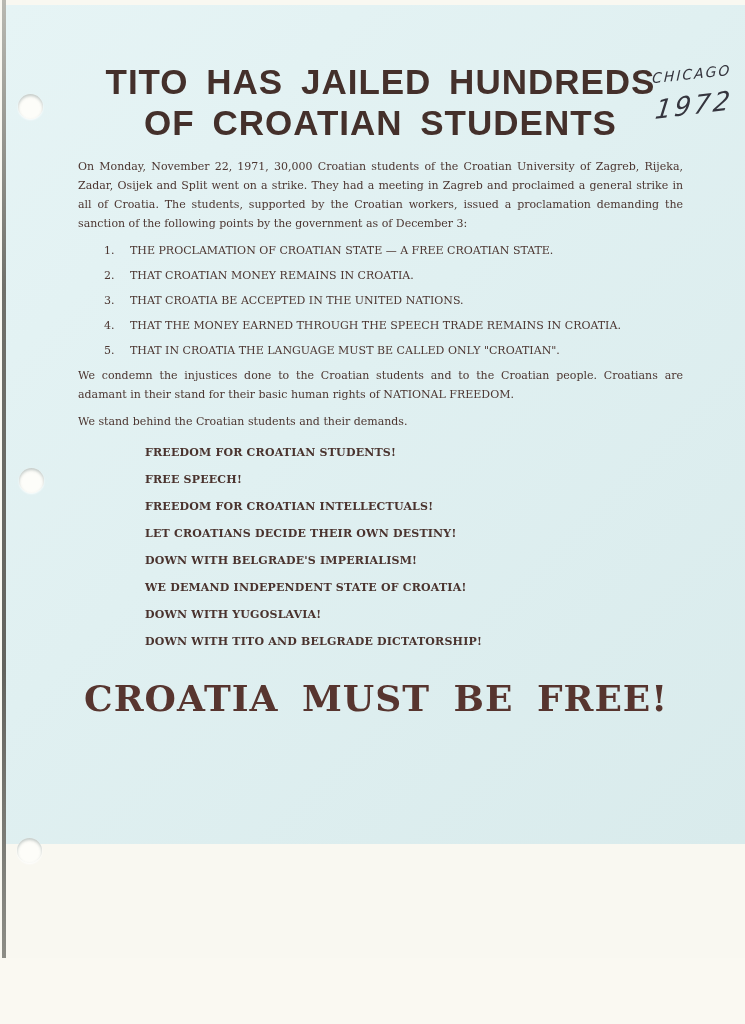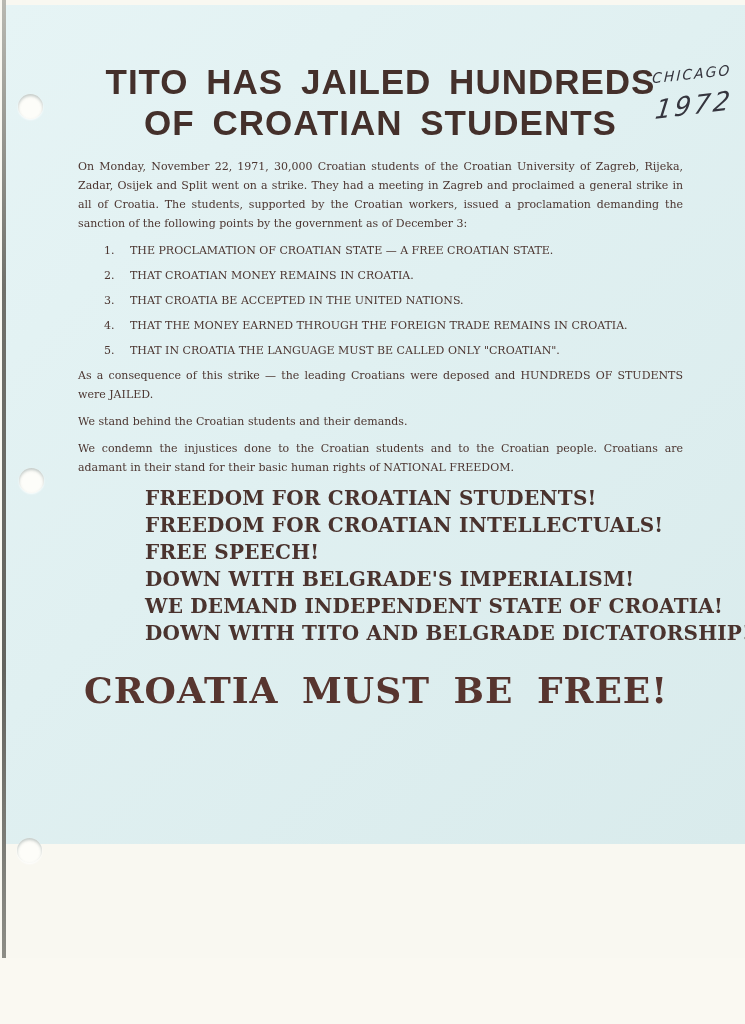--- a/index.html
+++ b/index.html
@@ -57,21 +57,21 @@
   .bodytext p { margin: 0 0 8px 0; }
 
   .demands { margin: 2px 0 6px 26px; }
   .demand-row { display: flex; margin-bottom: 6px; }
   .demand-num { width: 26px; flex: 0 0 26px; }
   .demand-text { flex: 1; text-align: left; }
 
   .slogans { margin: 12px 0 0 67px; }
   .slogan {
     font-weight: 700;
-    font-size: 20px;
+    font-size: 11px;
     line-height: 19px;
     margin-bottom: 8px;
     letter-spacing: 0.2px;
     white-space: nowrap;
     color: #4a332e;
   }
 
   .closing {
     margin: 26px 0 0 6px;
     font-family: "DejaVu Serif", serif;
@@ -130,39 +130,40 @@
         <div class="demand-row">
           <span class="demand-num">2.</span>
           <span class="demand-text">THAT CROATIAN MONEY REMAINS IN CROATIA.</span>
         </div>
         <div class="demand-row">
           <span class="demand-num">3.</span>
           <span class="demand-text">THAT CROATIA BE ACCEPTED IN THE UNITED NATIONS.</span>
         </div>
         <div class="demand-row">
           <span class="demand-num">4.</span>
-          <span class="demand-text">THAT THE MONEY EARNED THROUGH THE FOREIGN TRADE REMAINS IN CROATIA.</span>
+          <span class="demand-text">THAT THE MONEY EARNED THROUGH THE SPEECH TRADE REMAINS IN CROATIA.</span>
         </div>
         <div class="demand-row">
           <span class="demand-num">5.</span>
           <span class="demand-text">THAT IN CROATIA THE LANGUAGE MUST BE CALLED ONLY "CROATIAN".</span>
         </div>
       </div>
 
-      <p>As a consequence of this strike — the leading Croatians were deposed and HUNDREDS OF STUDENTS were JAILED.</p>
+      <p>We condemn the injustices done to the Croatian students and to the Croatian people.  Croatians are adamant in their stand for their basic human rights of NATIONAL FREEDOM.</p>
       <p>We stand behind the Croatian students and their demands.</p>
-      <p>We condemn the injustices done to the Croatian students and to the Croatian people.  Croatians are adamant in their stand for their basic human rights of NATIONAL FREEDOM.</p>
     </div>
 
     <div class="slogans">
       <div class="slogan">FREEDOM FOR CROATIAN STUDENTS!</div>
+      <div class="slogan">FREE SPEECH!</div>
       <div class="slogan">FREEDOM FOR CROATIAN INTELLECTUALS!</div>
-      <div class="slogan">FREE SPEECH!</div>
+      <div class="slogan">LET CROATIANS DECIDE THEIR OWN DESTINY!</div>
       <div class="slogan">DOWN WITH BELGRADE'S IMPERIALISM!</div>
       <div class="slogan">WE DEMAND INDEPENDENT STATE OF CROATIA!</div>
+      <div class="slogan">DOWN WITH YUGOSLAVIA!</div>
       <div class="slogan">DOWN WITH TITO AND BELGRADE DICTATORSHIP!</div>
     </div>
 
     <h2 class="closing">CROATIA MUST BE FREE!</h2>
   </div>
 
   <div class="hole hole-top"></div>
   <div class="hole hole-middle"></div>
   <div class="hole hole-bottom"></div>
 

